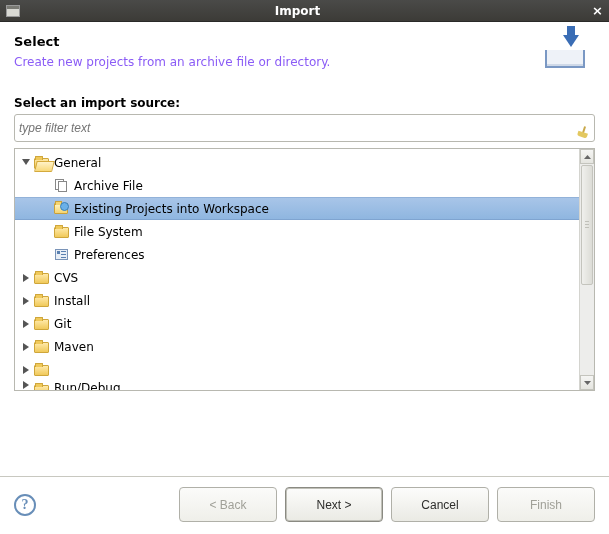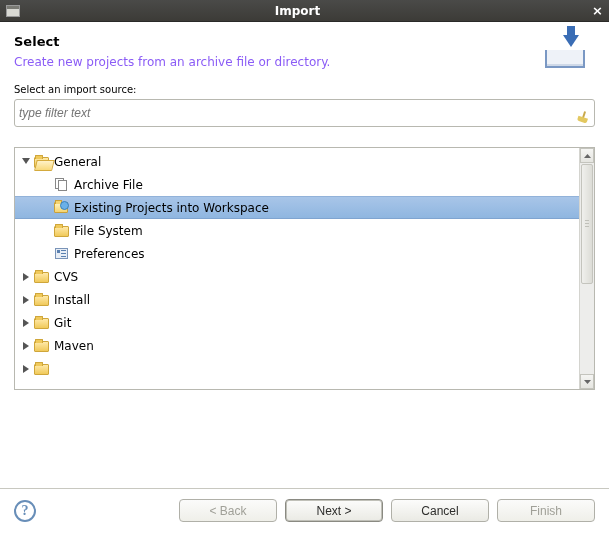--- a/index.html
+++ b/index.html
@@ -93,22 +93,23 @@
   .arrow-stem {
     position: absolute;
     top: -6px; left: 24px;
     width: 8px; height: 10px;
     background: #3a6db5;
   }
   .main {
     padding: 0 14px;
   }
   .label {
-    font-size: 10px;
-    margin: 0 0 4px 0;
+    font-size: 12px;
+    margin: 12px 0 4px 0;
+    font-weight: bold;
   }
   .filter-row {
     border: 1px solid #b8b8b0;
     border-radius: 3px;
     height: 28px;
     display: flex;
     align-items: center;
     padding: 0 4px;
     background: #fff;
   }
@@ -141,21 +142,21 @@
     position: absolute;
     bottom: -1px;
     left: -4px;
     width: 10px;
     height: 5px;
     background: #e3c860;
     border-radius: 0 0 2px 2px;
   }
   .tree-container {
     border: 1px solid #b8b8b0;
-    margin-top: 20px;
+    margin-top: 6px;
     height: 243px;
     display: flex;
     background: #fff;
   }
   .tree {
     flex: 1;
     overflow: hidden;
     padding-top: 2px;
   }
   .scrollbar {
@@ -335,21 +336,21 @@
     cursor: pointer;
     font-family: Georgia, serif;
   }
   .btn-row {
     margin-left: auto;
     display: flex;
     gap: 8px;
   }
   .btn {
     min-width: 98px;
-    height: 23px;
+    height: 35px;
     border: 1px solid #b0b0a8;
     border-radius: 4px;
     background: linear-gradient(to bottom, #fcfcfb, #eaeae4);
     font-size: 12px;
     cursor: pointer;
     color: #2e2e2c;
   }
   .btn.default {
     border: 1px solid #8a8a82;
     box-shadow: 0 0 0 1px #c0c0b8 inset;
@@ -498,20 +499,32 @@
         <span class="toggle">
           <svg viewBox="0 0 8 8">
               <polygon points="1,0 7,4 1,8" fill="#555"></polygon>
             </svg>
         </span>
         <span class="icon">
             <span class="folder"></span>
           </span>
       </div>
 
+      <div class="node" style="height:12px; overflow:hidden; align-items:flex-start; padding-top:0">
+        <span class="spacer" style="width:6px"></span>
+        <span class="toggle">
+          <svg viewBox="0 0 8 8">
+              <polygon points="1,0 7,4 1,8" fill="#555"></polygon>
+            </svg>
+        </span>
+        <span class="icon">
+            <span class="folder"></span>
+          </span>
+        <span class="node-label">Run/Debug</span>
+      </div>
 
     </div>
     <div class="scrollbar">
       <div class="scroll-arrow up">
           <svg viewBox="0 0 7 4">
             <polygon points="0,4 7,4 3.5,0" fill="#666"></polygon>
           </svg>
         </div>
       <div class="scroll-thumb"></div>
       <div class="scroll-arrow down">

